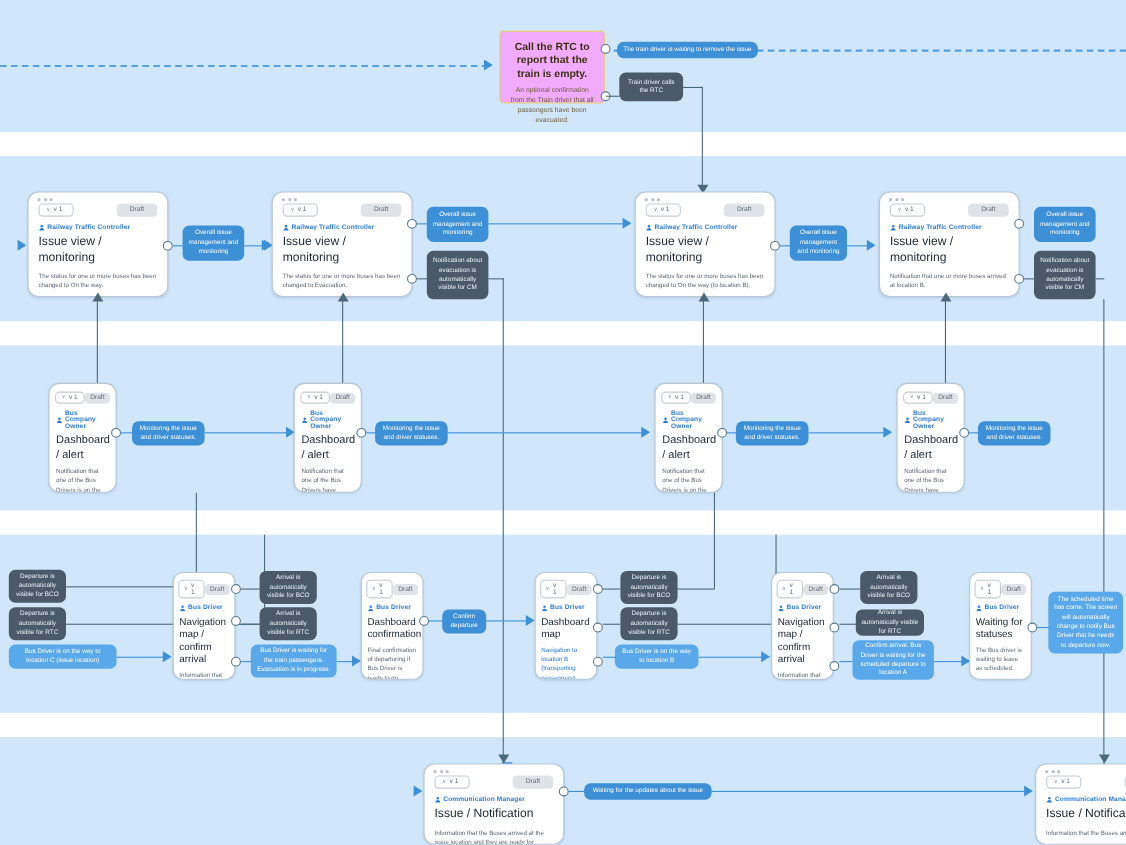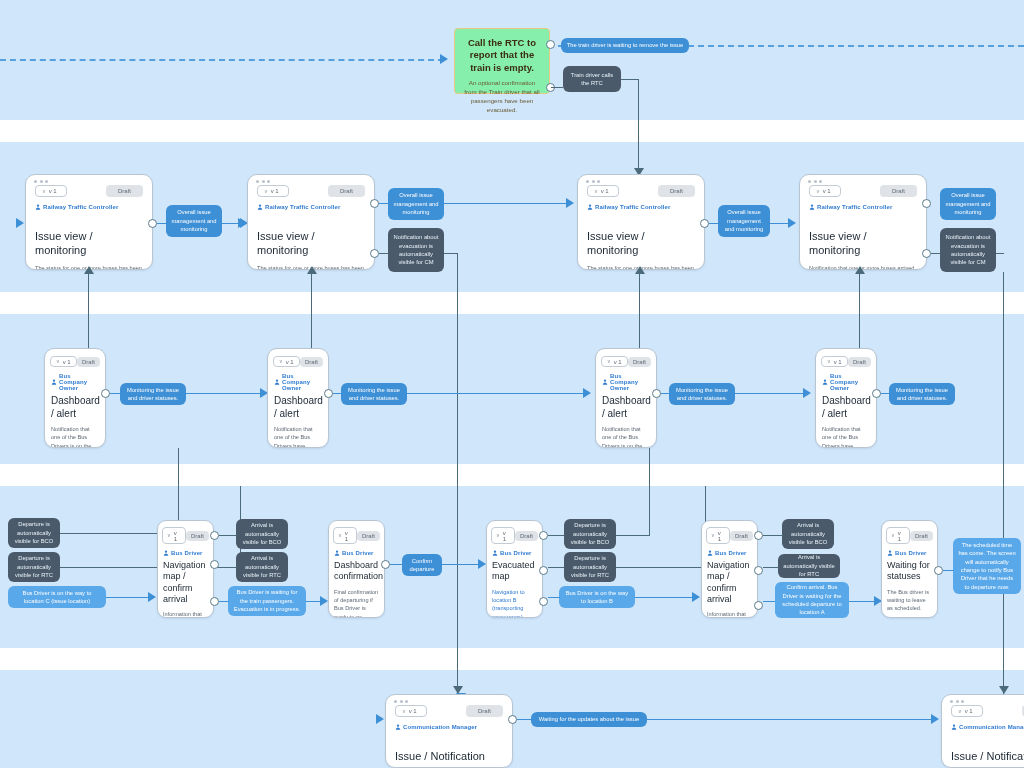--- a/index.html
+++ b/index.html
@@ -59,42 +59,42 @@
     background:#dfe3e8;color:#5d6874;border-radius:4px;
     font-size:6px;padding:3px 12px;line-height:1;
   }
   .role{
     display:flex;align-items:center;gap:2px;
     font-size:6px;color:#2f7bd0;font-weight:bold;margin:7px 9px 0 9px;
     letter-spacing:.02em;
   }
   .role svg{width:6px;height:6px;flex:none;}
   .ctitle{
-    font-size:11px;color:#1b2733;margin:20px 9px 0 9px;line-height:1.25;
+    font-size:11px;color:#1b2733;margin:4px 9px 0 9px;line-height:1.25;
     font-weight:normal;
   }
   .cbody{font-size:5.6px;color:#5d6874;margin:6px 9px 0 9px;line-height:1.5;}
   .cbody p{margin:0 0 5px 0;}
   .cbody ul{margin:0;padding-left:7px;}
   .cbody li{margin-bottom:1px;}
   .cbody.blue{color:#2f7bd0;}
 
   
   .lbl{
     position:absolute;border-radius:6px;box-sizing:border-box;
     font-size:5.8px;line-height:1.45;text-align:center;
     padding:4px 5px;display:flex;align-items:center;justify-content:center;
   }
   .lbl.dark{background:#4a5a6b;color:#eaf2f8;}
   .lbl.blue{background:#3d8fd6;color:#ffffff;}
   .lbl.lightblue{background:#59a8ea;color:#ffffff;}
 
   
   .sticky{
-    position:absolute;background:#86efac;border:1px solid #e8c97f;
+    position:absolute;background:#f0abfc;border:1px solid #e8c97f;
     border-radius:4px;box-sizing:border-box;padding:8px 9px;
   }
   .sticky .st{font-size:9.5px;font-weight:bold;color:#3c2e12;line-height:1.3;text-align:center;}
   .sticky .sb{font-size:6.2px;color:#6b5a33;line-height:1.45;text-align:center;margin-top:5px;}
 </style>
 </head>
 <body>
 
 <div id="board">
 
@@ -449,21 +449,21 @@
         </div>
       <div class="badge" style="padding:2px 5px;">Draft</div>
     </div>
     <div class="role" style="margin:6px 5px 0 5px;">
       <svg viewBox="0 0 16 16">
           <circle cx="8" cy="4.5" r="3" fill="#2f7bd0"></circle>
           <path d="M2 15c0-3.3 2.7-6 6-6s6 2.7 6 6z" fill="#2f7bd0"></path>
         </svg>
       <span>Bus Driver</span>
     </div>
-    <div class="ctitle" style="margin:4px 5px 0 5px;font-size:9px;">Evacuated map</div>
+    <div class="ctitle" style="margin:4px 5px 0 5px;font-size:9px;">Dashboard map</div>
     <div class="cbody blue" style="margin:5px 5px 0 5px;">
       <p>Navigation to location B (transporting passengers)</p>
 
     </div>
   </div>
   <div class="dot" style="left:539px;top:531px;"></div>
   <div class="dot" style="left:539px;top:566px;"></div>
   <div class="dot" style="left:539px;top:597px;"></div>
   <div class="lbl dark" style="left:564px;top:519px;width:52px;height:30px;">Departure is automatically visible for BCO</div>
   <div class="lbl dark" style="left:564px;top:552px;width:52px;height:30px;">Departure is automatically visible for RTC</div>

